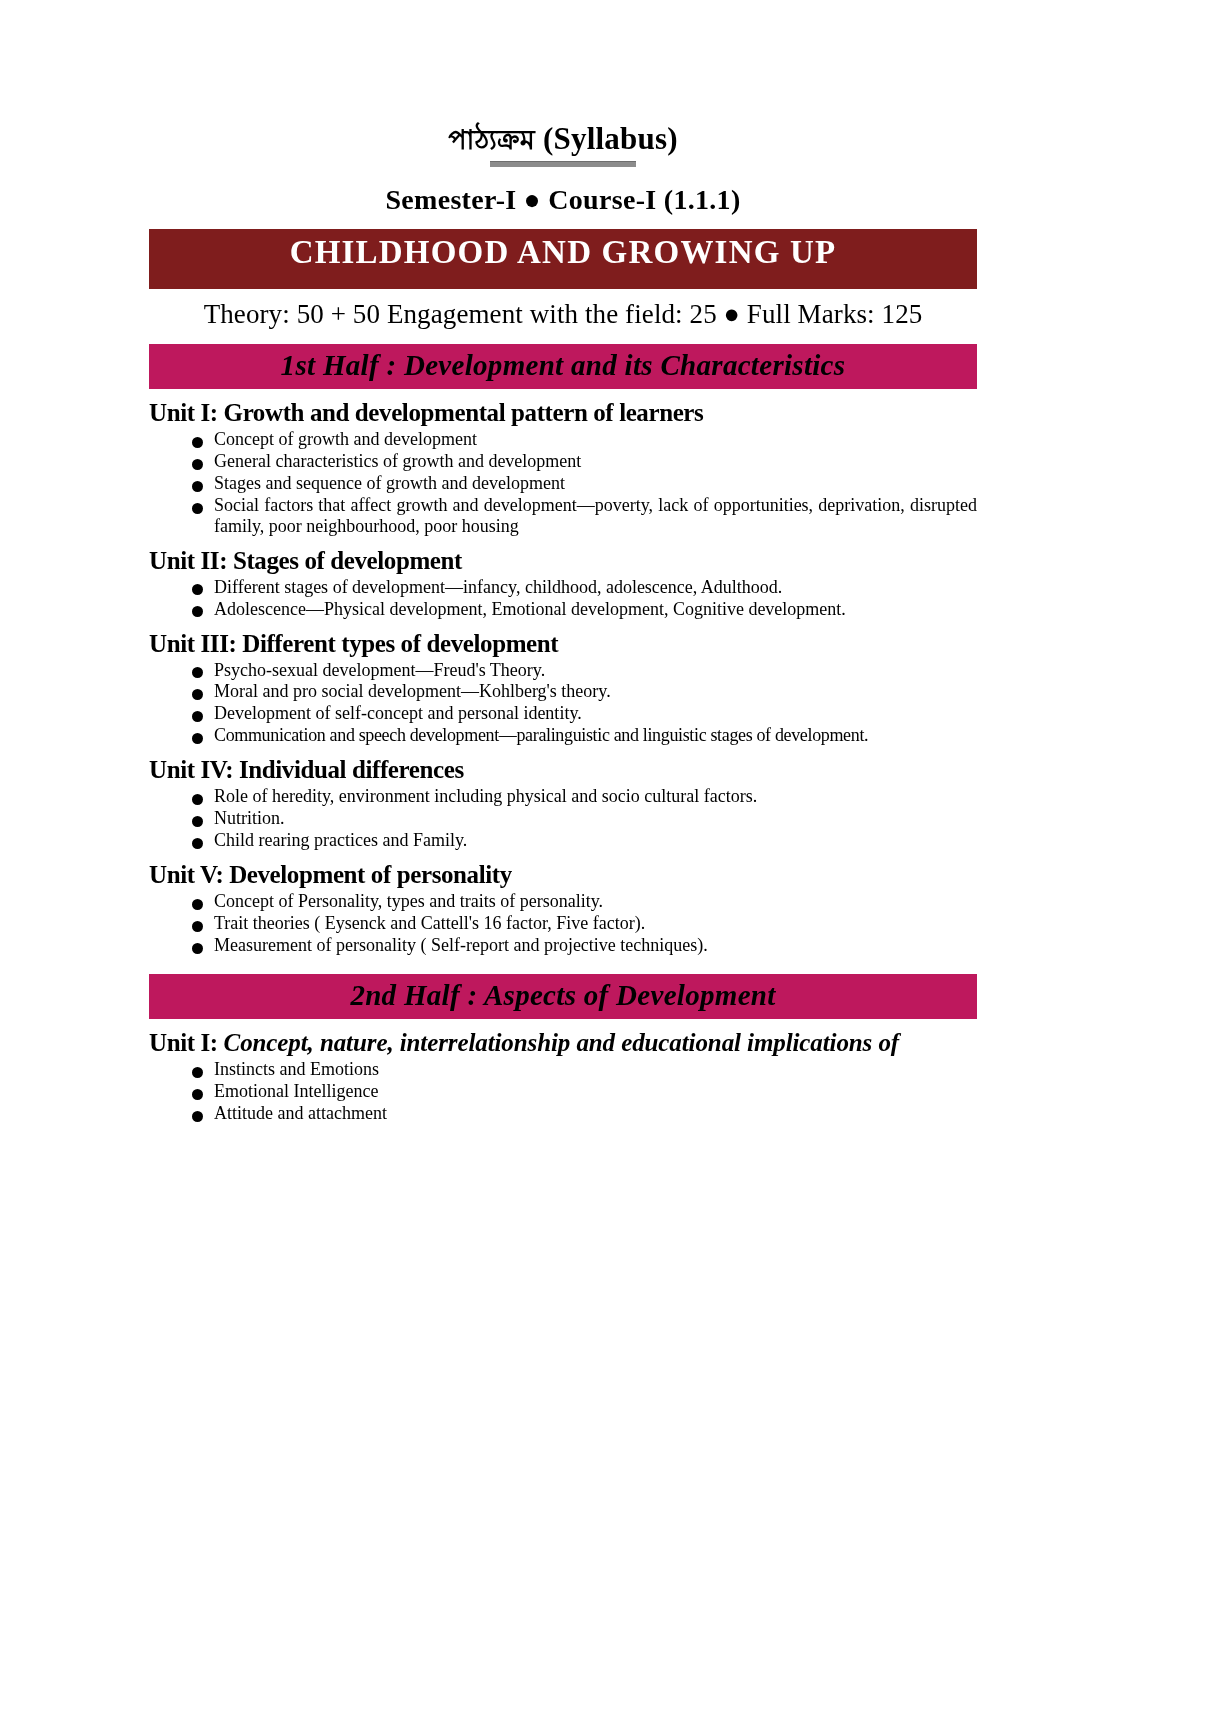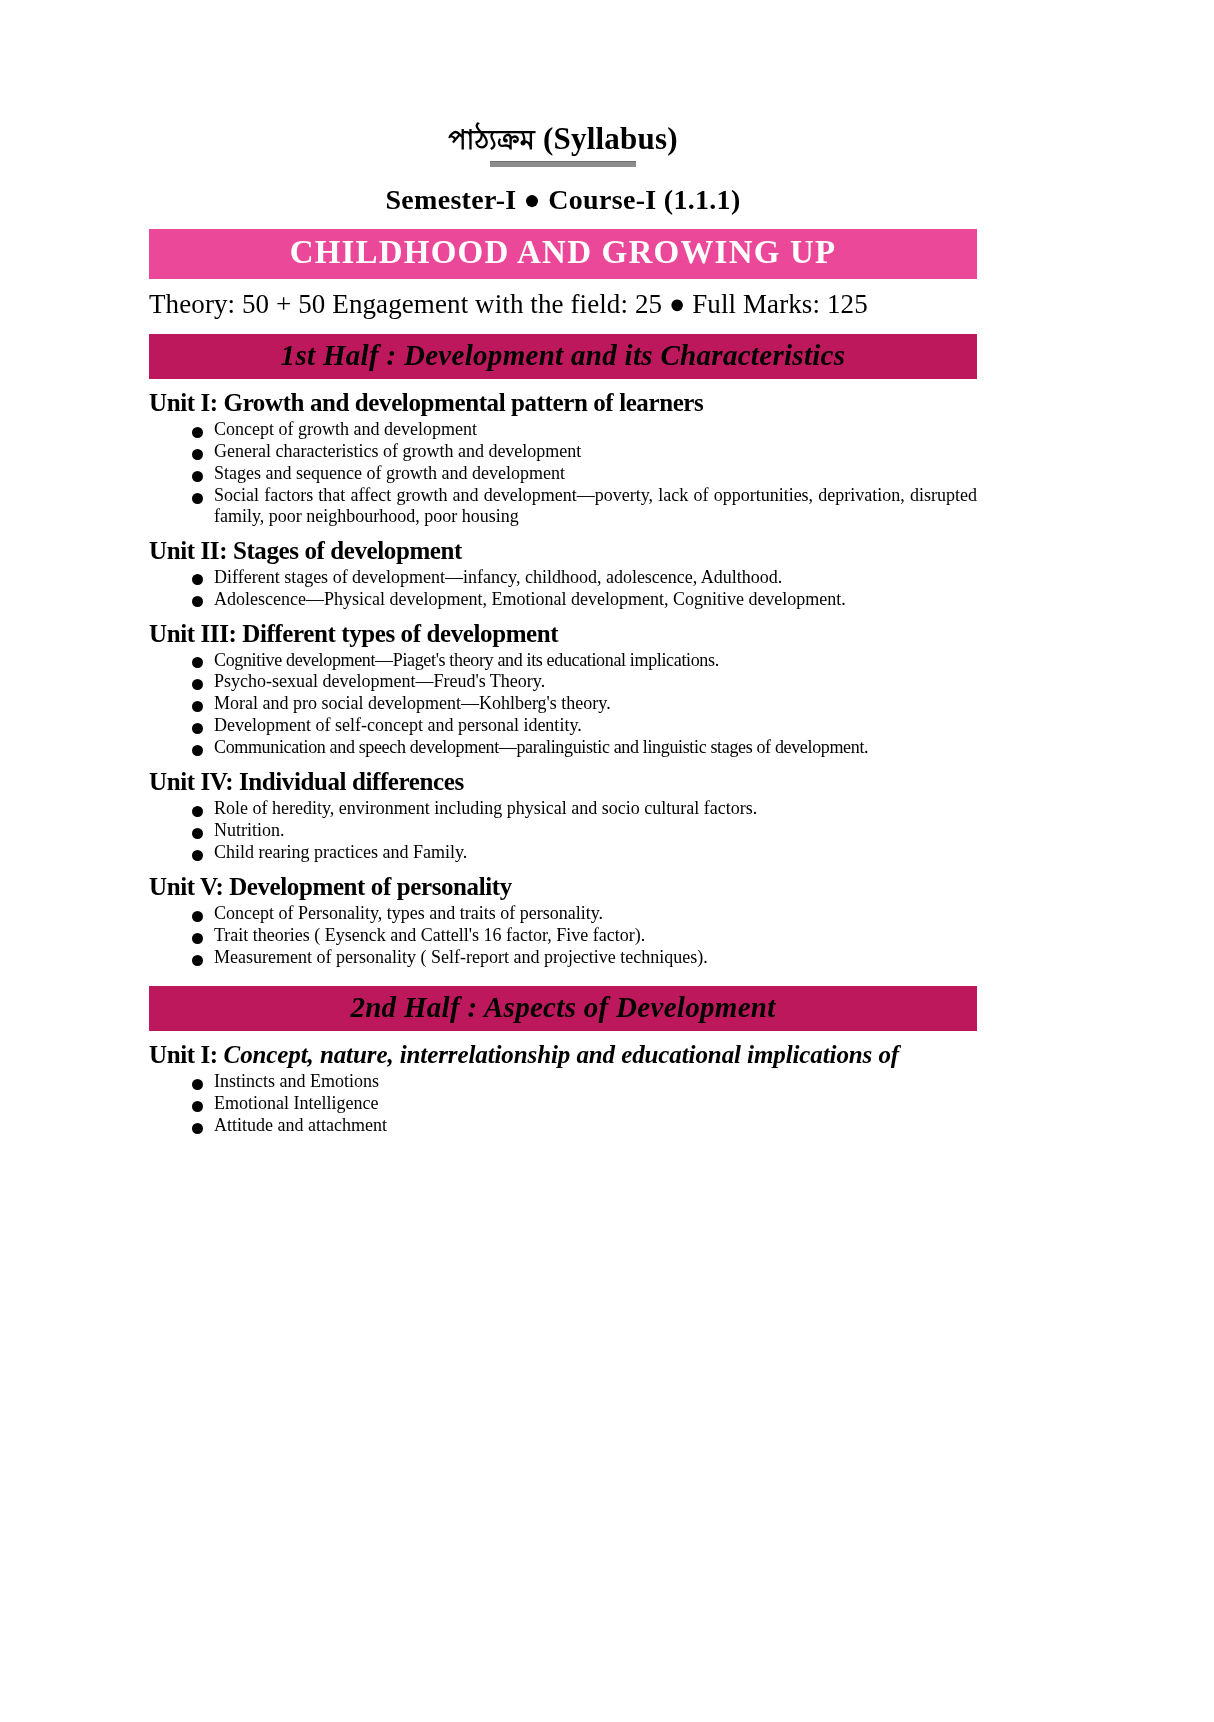--- a/index.html
+++ b/index.html
@@ -58,33 +58,33 @@
     text-align: center;
     font-size: 28px;
     font-weight: bold;
     margin-top: 17px;
     letter-spacing: 0.3px;
     white-space: nowrap;
   }
 
   .course-banner {
     margin-top: 13px;
-    background: #ec4899;
+    background: #7f1d1d;
     color: #ffffff;
     text-align: center;
     font-size: 33px;
     font-weight: bold;
     letter-spacing: 1.2px;
-    padding: 7px 0 10px 0;
+    padding: 7px 0 20px 0;
     line-height: 1.0;
     white-space: nowrap;
   }
 
   .marks-line {
-    text-align: left;
+    text-align: center;
     font-size: 27px;
     margin-top: 10px;
     letter-spacing: 0.1px;
     white-space: nowrap;
   }
 
   .half-band {
     background: #be185d;
     text-align: center;
     font-size: 29px;
@@ -184,21 +184,20 @@
       <div class="unit-title">Unit II: Stages of development</div>
       <ul class="bullets">
         <li><span class="bullet-dot"></span><span>Different stages of development—infancy, childhood, adolescence, Adulthood.</span></li>
         <li><span class="bullet-dot"></span><span>Adolescence—Physical development, Emotional development, Cognitive development.</span></li>
       </ul>
     </div>
 
     <div class="unit">
       <div class="unit-title">Unit III: Different types of development</div>
       <ul class="bullets">
-        <li class="nojust tight"><span class="bullet-dot"></span><span>Cognitive development—Piaget's theory and its educational implications.</span></li>
         <li class="nojust"><span class="bullet-dot"></span><span>Psycho-sexual development—Freud's Theory.</span></li>
         <li class="nojust"><span class="bullet-dot"></span><span>Moral and pro social development—Kohlberg's theory.</span></li>
         <li class="nojust"><span class="bullet-dot"></span><span>Development of self-concept and personal identity.</span></li>
         <li class="tight"><span class="bullet-dot"></span><span>Communication and speech development—paralinguistic and linguistic stages of development.</span></li>
       </ul>
     </div>
 
     <div class="unit">
       <div class="unit-title">Unit IV: Individual differences</div>
       <ul class="bullets">

